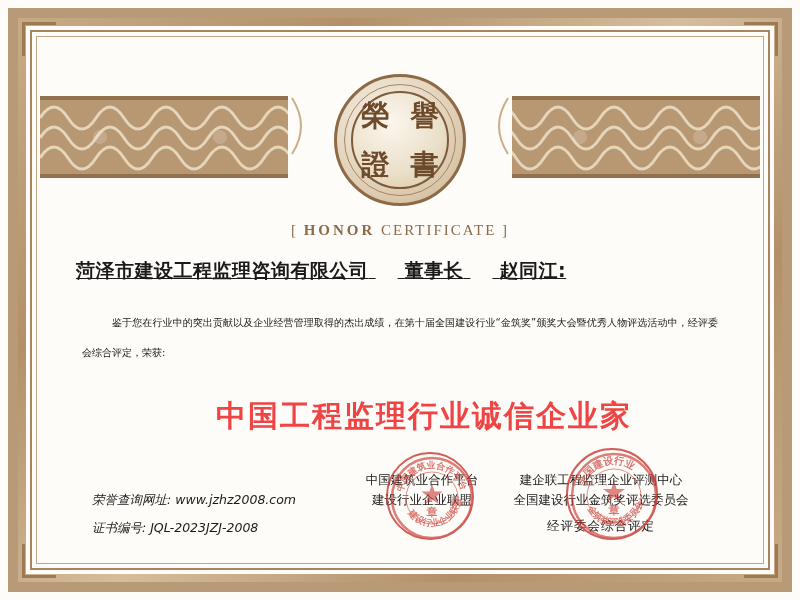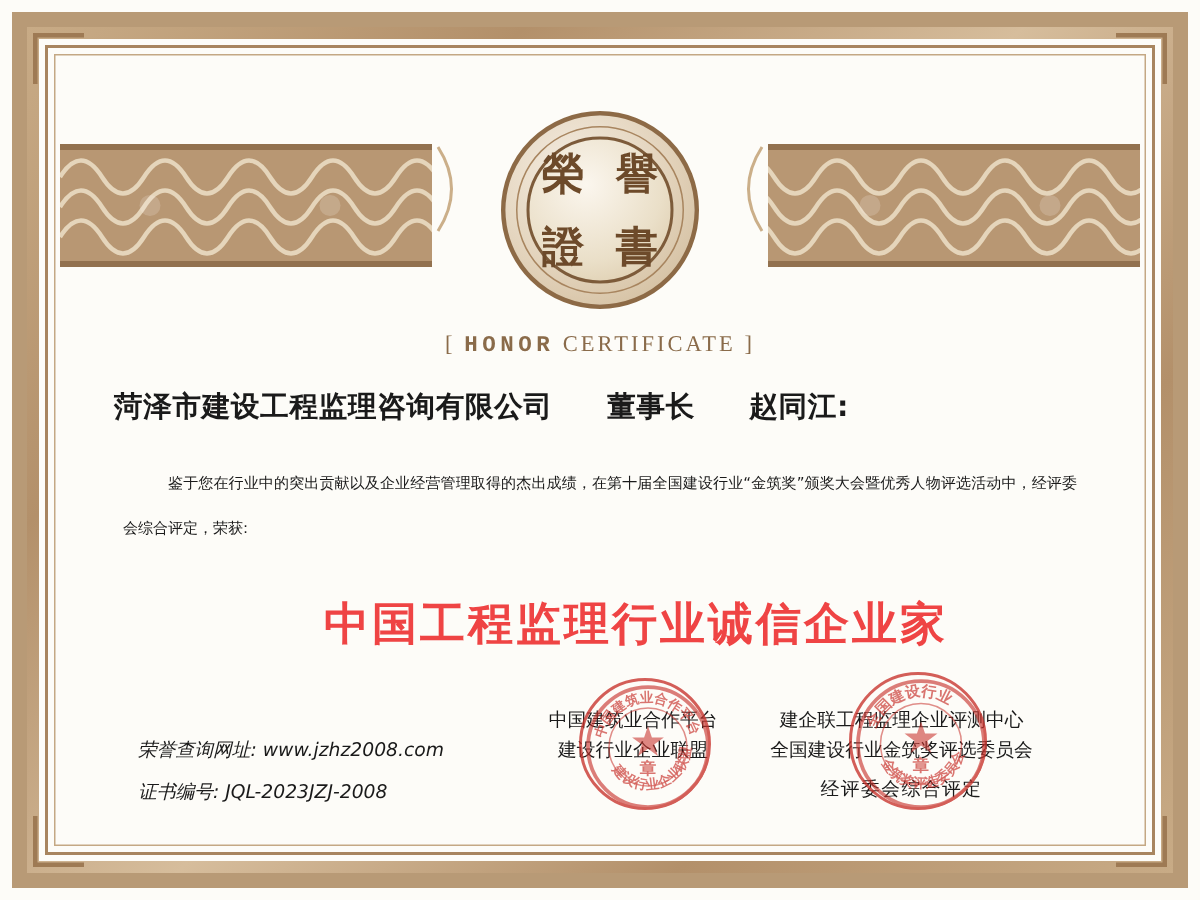--- a/index.html
+++ b/index.html
@@ -128,35 +128,36 @@
     position: absolute;
     left: 0; right: 0;
     top: 222px;
     text-align: center;
     color: #8a6b4a;
     font-family: "Liberation Serif", serif;
     letter-spacing: 2px;
     font-size: 15px;
   }
   .honor-line .bracket { color: #8a6b4a; }
-  .honor-line .honor { font-weight: bold; letter-spacing: 3px; font-family: Liberation Mono, monospace; }
+  .honor-line .honor { font-weight: bold; letter-spacing: 3px; }
   .honor-line .certificate { letter-spacing: 2px; }
 
   
   .recipient {
     position: absolute;
     left: 76px;
     right: 76px;
     top: 258px;
     font-family: "DejaVu Sans", sans-serif;
     font-weight: bold;
     font-size: 19px;
     color: #1a1a1a;
     letter-spacing: 0.5px;
     white-space: nowrap;
+    text-decoration: underline;
   }
   .recipient .gap { display: inline-block; width: 22px; }
 
   .paragraph {
     position: absolute;
     left: 82px;
     right: 82px;
     top: 308px;
     font-family: "DejaVu Sans", sans-serif;
     font-size: 10px;

